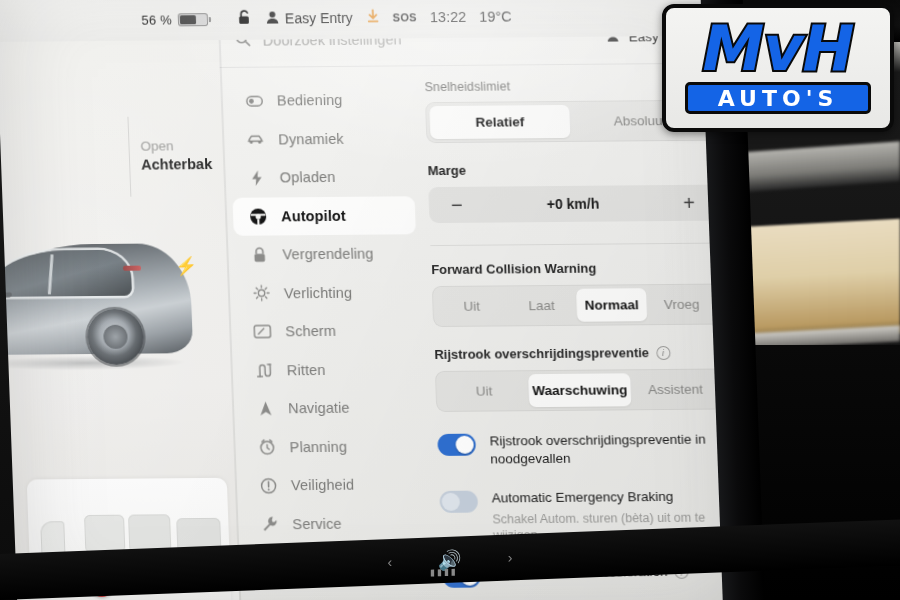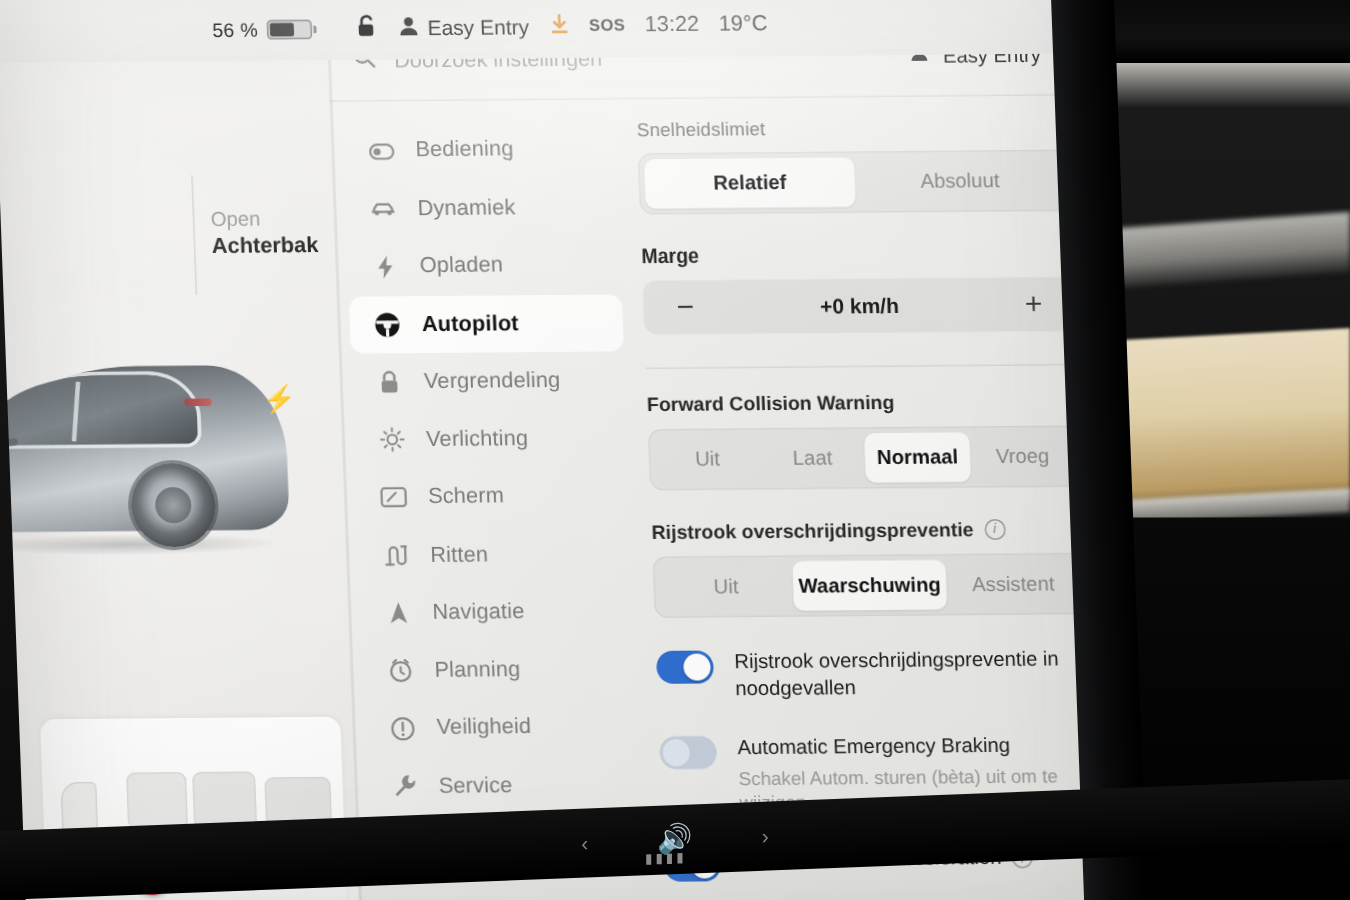--- a/index.html
+++ b/index.html
@@ -619,14 +619,18 @@
 
   <div class="bottombar">
     <div class="bb-inner">
       <span class="bb-vents">▮▮▮▮</span>
       <span class="bb-ico">‹</span>
       <span class="bb-vol">🔊</span>
       <span class="bb-ico">›</span>
     </div>
   </div>
 
+  <div class="logo">
+    <div class="logo-mvh">MvH</div>
+    <div class="logo-autos">AUTO'S</div>
+  </div>
 
 </div>
 
 </body></html>

